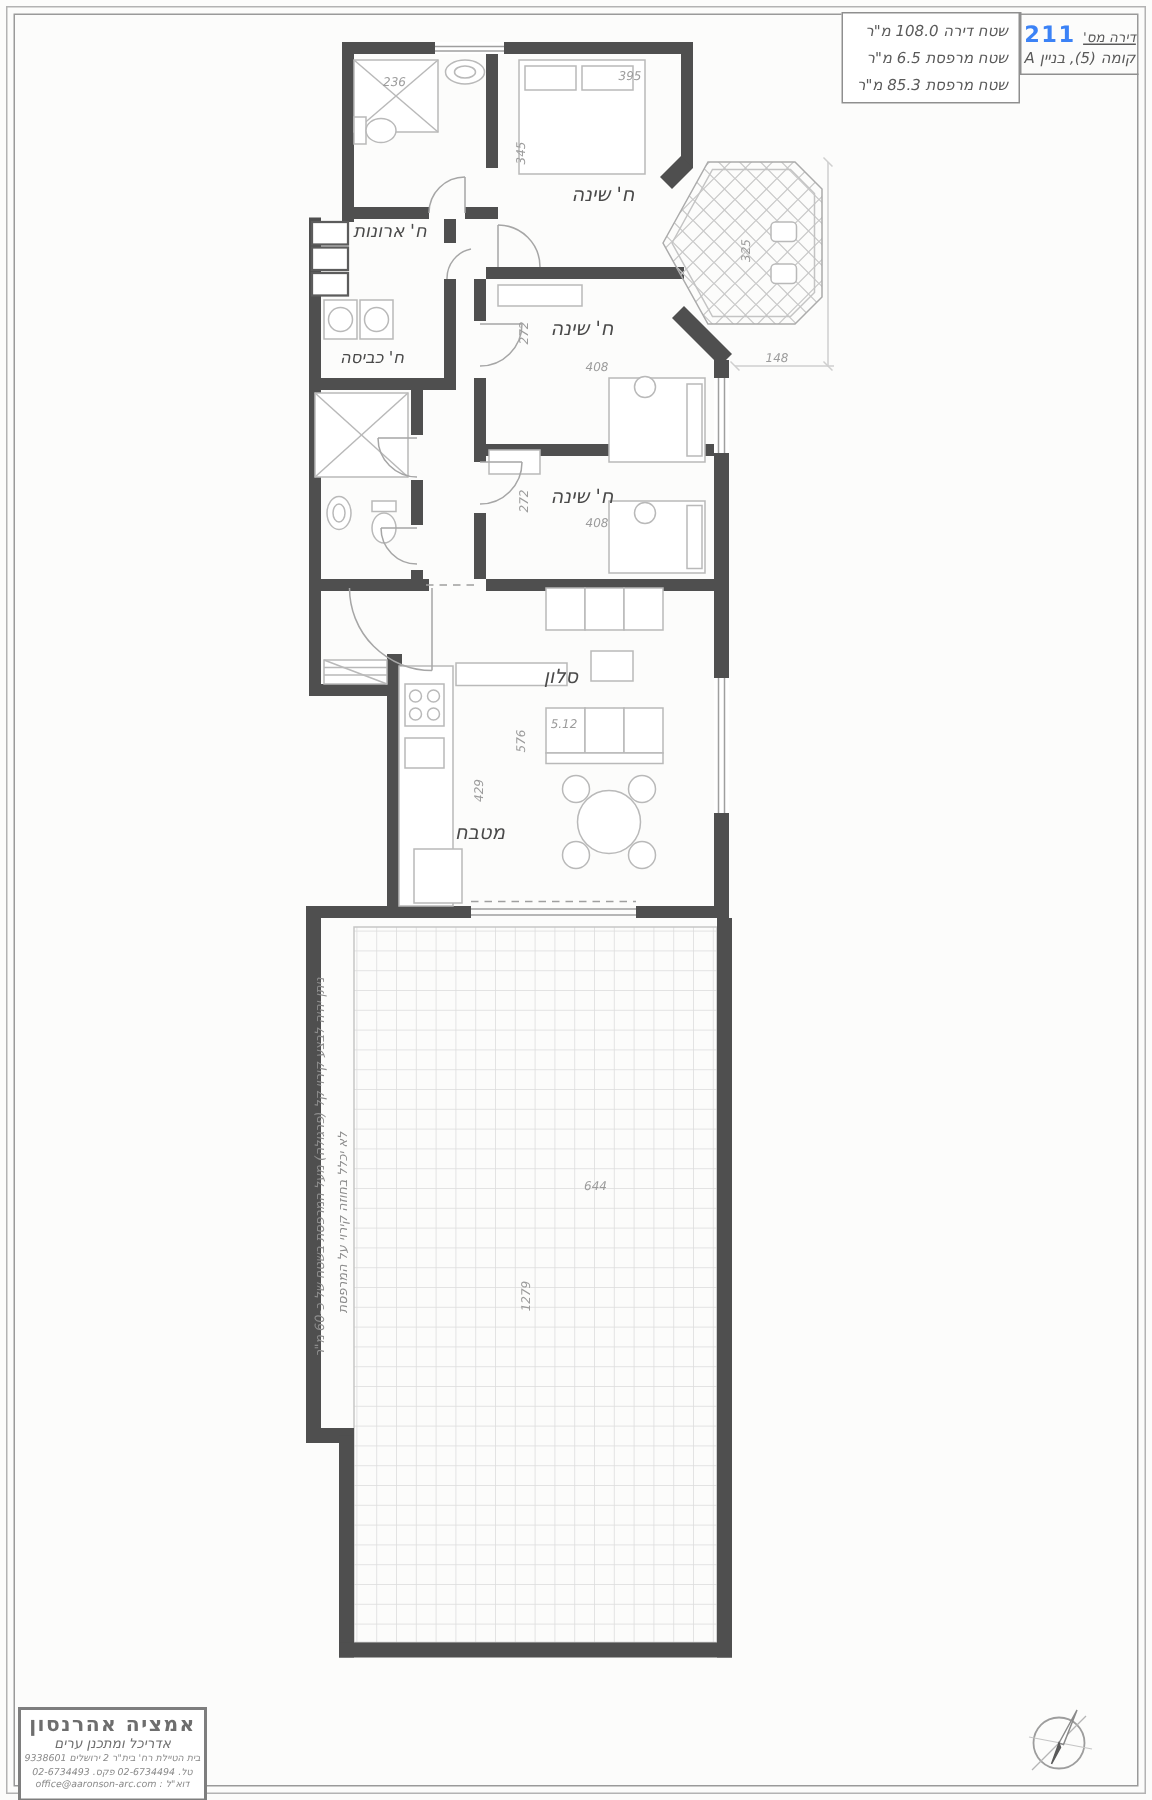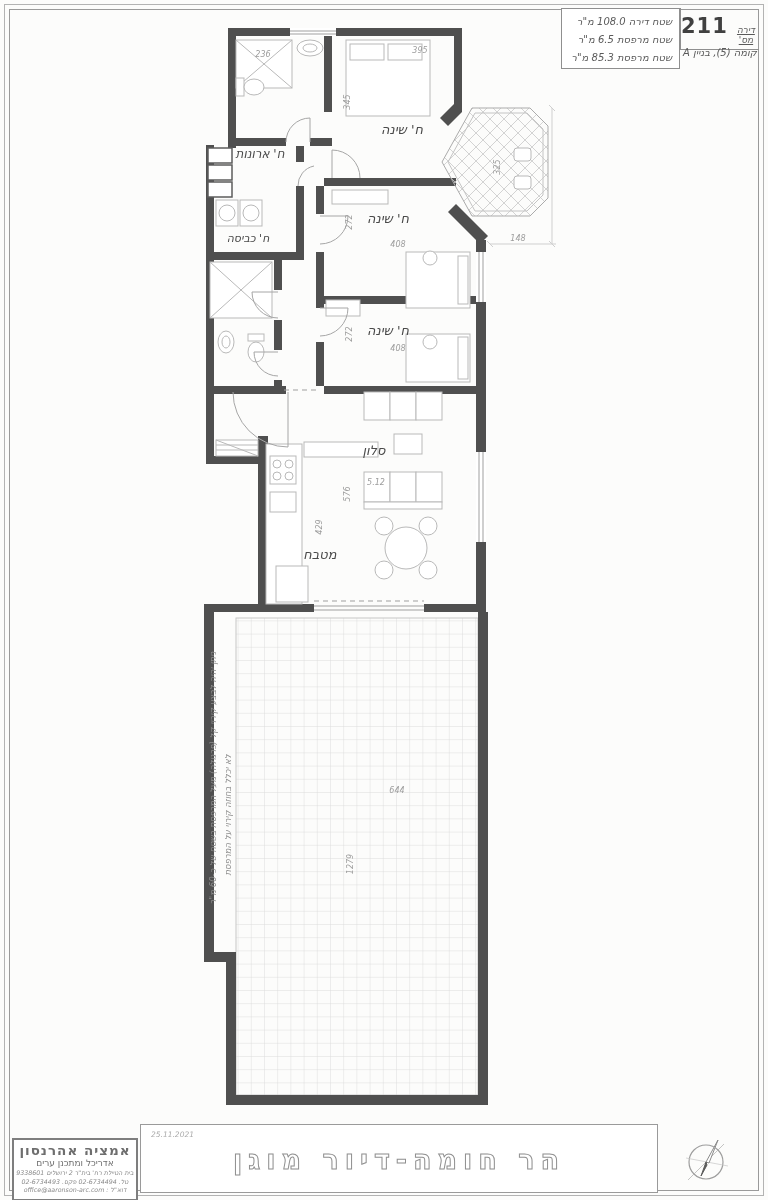--- a/index.html
+++ b/index.html
@@ -18,37 +18,37 @@
     direction:rtl;text-align:right;padding:4px 7px 0 0;box-sizing:border-box;
     font-size:10px;font-style:italic;line-height:18px;color:#5a5a5a;
   }
   .hdr-apt{
     position:absolute;left:680px;top:8px;width:79px;height:42px;
     border-left:1px solid #8f8f8f;border-bottom:1px solid #8f8f8f;
     direction:rtl;text-align:center;padding-top:6px;box-sizing:border-box;color:#5a5a5a;
   }
   .apt-row{display:flex;direction:rtl;justify-content:center;align-items:baseline;gap:5px;}
   .apt-label{font-size:9px;font-style:italic;text-decoration:underline;}
-  .apt-num{font-size:21px;font-weight:bold;color:#404040;letter-spacing:1px;}
+  .apt-num{font-size:15px;font-weight:bold;color:#3b82f6;letter-spacing:1px;}
   .apt-floor{font-size:10px;font-style:italic;margin-top:2px;}
 
   
   .titlebar-panel{
     position:absolute;left:140px;top:1124px;width:516px;height:67px;
     border:1px solid #9a9a9a;background:#fff;
   }
   .tb-date{position:absolute;left:10px;top:5px;font-size:7.5px;color:#ababab;font-style:italic;}
   .tb-title-svg{position:absolute;left:28px;top:10px;}
   .arch-box{
     position:absolute;left:12px;top:1126px;width:126px;height:63px;
     border:2px solid #7e7e7e;background:#fff;direction:rtl;text-align:center;
     box-sizing:border-box;padding-top:3px;margin-top:12px;
   }
   .arch-name{font-size:13.5px;font-weight:bold;color:#6e6e6e;letter-spacing:1px;line-height:15px;}
-  .arch-role{font-size:9px;color:#6e6e6e;line-height:11px;}
+  .arch-role{font-size:9px;font-style:italic;color:#6e6e6e;line-height:11px;}
   .arch-small{font-size:6.3px;color:#8a8a8a;line-height:8.5px;font-style:italic;}
   .compass{position:absolute;left:676px;top:1134px;}
 </style>
 </head>
 <body>
 
 <div class="page">
   <div class="frame-outer"></div>
   <div class="frame-inner"></div>
 
@@ -273,26 +273,20 @@
   </svg>
 
   <div class="arch-box">
     <div class="arch-name">אמציה אהרנסון</div>
     <div class="arch-role">אדריכל ומתכנן ערים</div>
     <div class="arch-small">בית הטיילת רח' בית"ר 2 ירושלים 9338601</div>
     <div class="arch-small">טל. 02-6734494 פקס. 02-6734493</div>
     <div class="arch-small">דוא"ל : office@aaronson-arc.com</div>
   </div>
 
-  <div class="titlebar-panel">
-    <div class="tb-date">25.11.2021</div>
-    <svg class="tb-title-svg" width="460" height="50">
-      <text x="230" y="34" text-anchor="middle" font-size="27" font-weight="bold" letter-spacing="6" stroke="#8f8f8f" stroke-width="1" fill="#ffffff" font-family="DejaVu Sans, sans-serif">הר חומה-דיור מוגן</text>
-    </svg>
-  </div>
 
   <svg class="compass" width="62" height="56" viewBox="0 0 62 56">
     <circle cx="30" cy="28" r="17" fill="none" stroke="#9d9d9d" stroke-width="1.2"></circle>
     <line x1="12" y1="46" x2="48" y2="10" stroke="#b5b5b5" stroke-width="0.8"></line>
     <line x1="10" y1="24" x2="52" y2="32" stroke="#c5c5c5" stroke-width="0.7"></line>
     <polygon points="30,28 42,6 33,29" fill="#ffffff" stroke="#8a8a8a" stroke-width="1"></polygon>
     <polygon points="30,28 25,42 31,31" fill="#5a5a5a" stroke="#5a5a5a" stroke-width="1"></polygon>
   </svg>
 </div>
 

